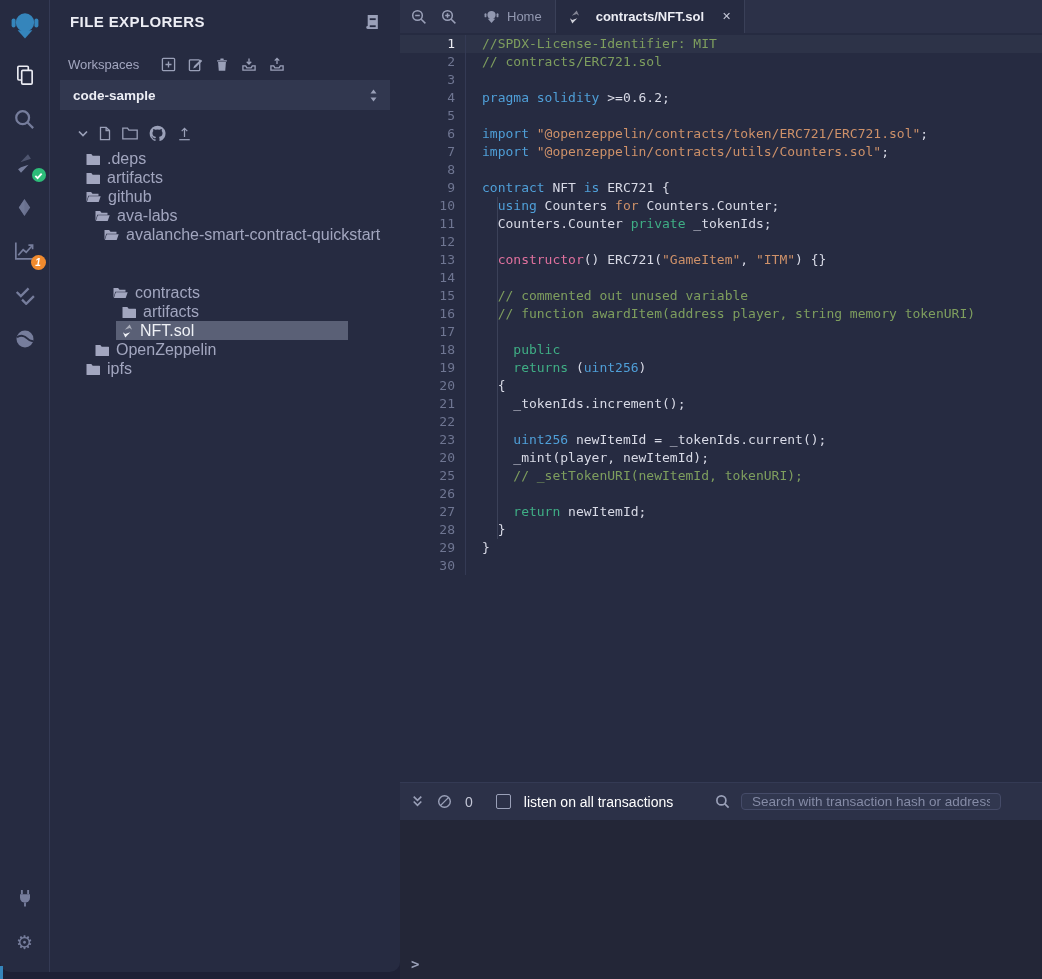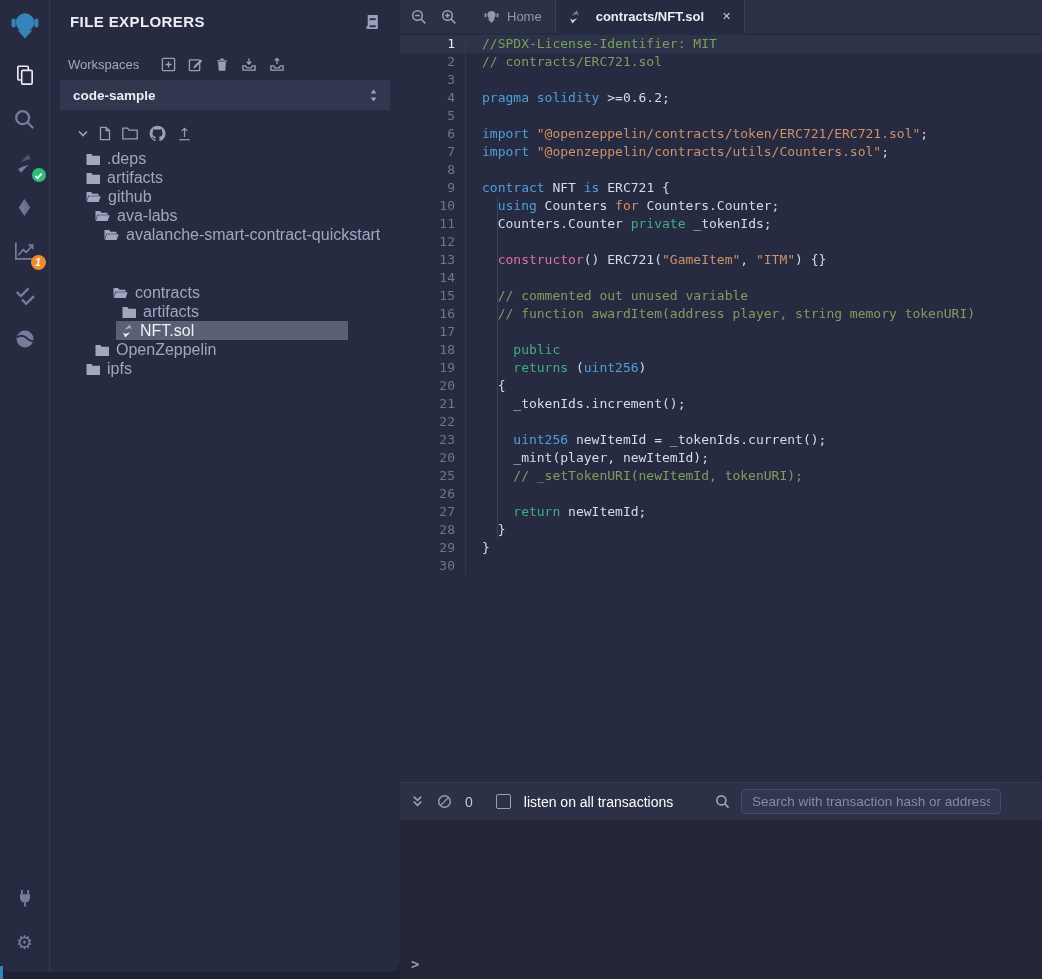--- a/index.html
+++ b/index.html
@@ -59,21 +59,21 @@
   .tok-st { color:#ce9169; }
   .tok-kg { color:#3fae85; }
   .tok-kp { color:#e0719e; }
 
   .termbar { height:38px; flex:none; background:#2c3148; border-top:1px solid #343a54; display:flex; align-items:center; gap:13px; padding-left:11px; color:#9aa0b8; }
   .termbar > span { display:flex; align-items:center; }
   .term-count { color:#c3c6d6; font-size:14px; }
   .checkbox { width:15px; height:15px; border:1px solid #9aa0b8; border-radius:2px; cursor:pointer; }
   .listen-label { color:#ffffff; font-size:14px; }
   .search-wrap { margin-left:auto; display:flex; align-items:center; gap:11px; padding-right:41px; }
-  .term-input { width:260px; height:25px; background:#31374f; border:1px solid #454b68; border-radius:4px; color:#ecedf4; font-size:13.5px; padding:0 10px; font-family:"Liberation Sans",sans-serif; outline:none; }
+  .term-input { width:260px; height:17px; background:#31374f; border:1px solid #454b68; border-radius:4px; color:#ecedf4; font-size:13.5px; padding:0 10px; font-family:"Liberation Sans",sans-serif; outline:none; }
   .term-input::placeholder { color:#858ba6; }
   .termbody { height:159px; flex:none; background:#232637; position:relative; }
   .prompt { position:absolute; left:11px; bottom:7px; color:#9aa0b8; font-family:"DejaVu Sans Mono",monospace; font-size:14px; font-weight:700; }
   .blue-sliver { position:absolute; left:0; bottom:0; width:3px; height:13px; background:#3585bb; }
   svg { display:block; }
 </style>
 </head>
 <body>
 
 <div class="app">

